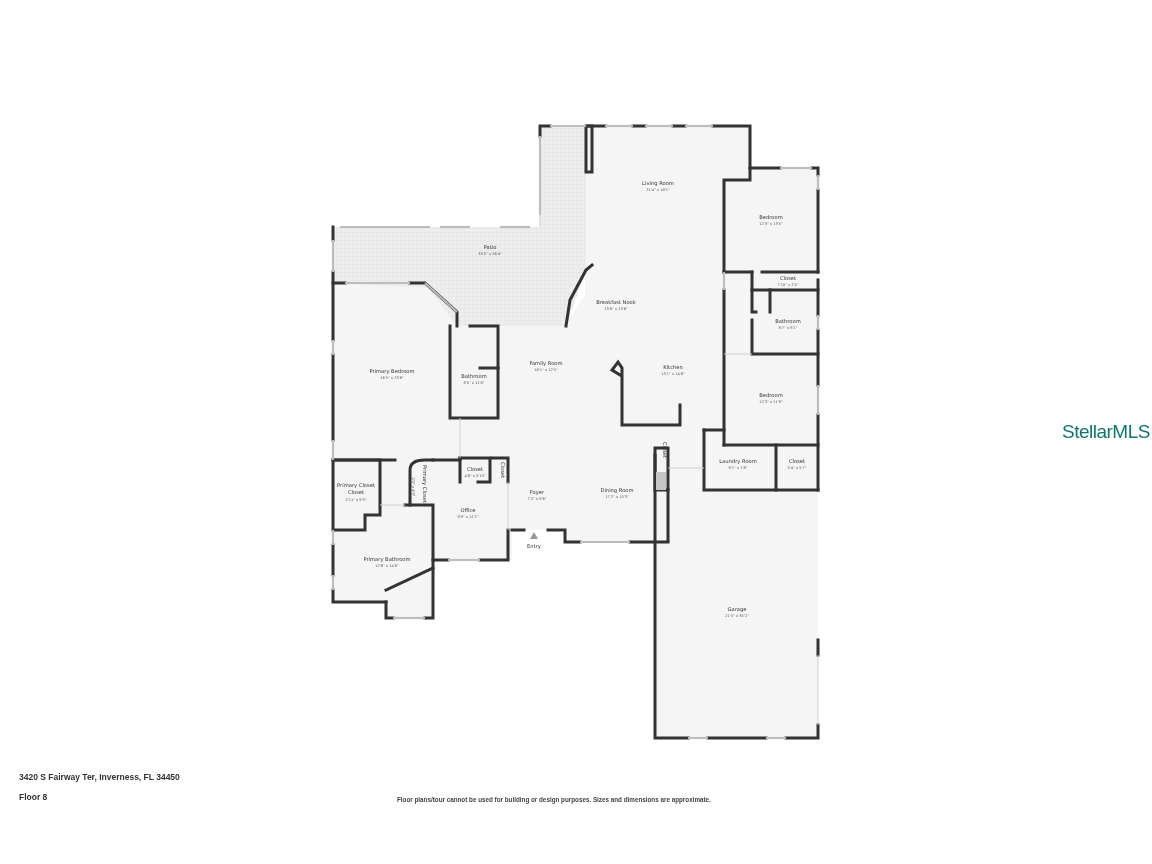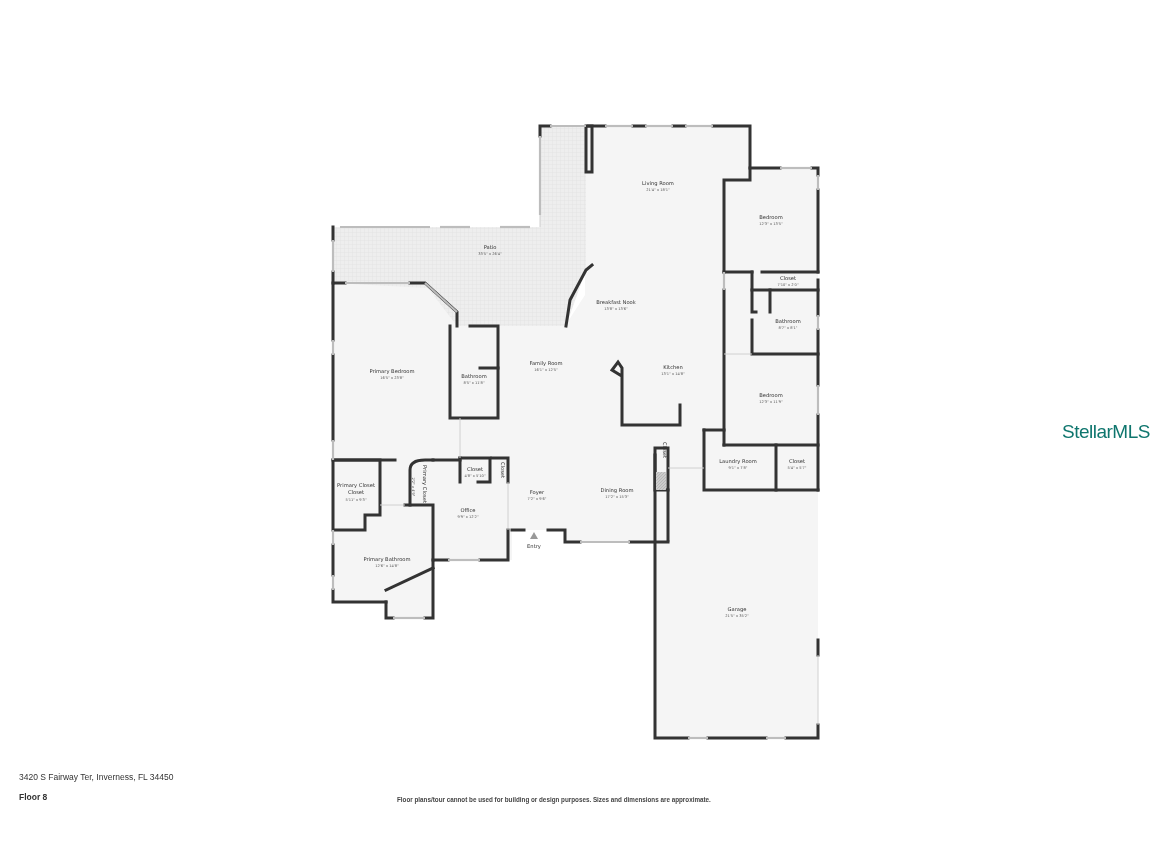--- a/index.html
+++ b/index.html
@@ -3,21 +3,21 @@
 <meta charset="utf-8">
 <style>
   html,body{margin:0;padding:0;background:#ffffff;}
   body{width:1152px;height:864px;position:relative;overflow:hidden;font-family:"Liberation Sans",sans-serif;}
   #plan{position:absolute;left:0;top:0;width:1152px;height:864px;}
   .room-label{font-family:"DejaVu Sans",sans-serif;font-size:5.2px;fill:#333;text-anchor:middle;}
   .room-dim{font-family:"DejaVu Sans",sans-serif;font-size:3.6px;fill:#555;text-anchor:middle;}
   .wall{stroke:#333333;stroke-width:3;fill:none;stroke-linecap:square;}
   .win{stroke:#bdbdbd;stroke-width:2.2;fill:none;}
   .thin{stroke:#d0d0d0;stroke-width:1;fill:none;}
-  .footer-address{position:absolute;left:19px;top:772px;font-size:8.5px;font-weight:normal;color:#333;}
+  .footer-address{position:absolute;left:19px;top:772px;font-size:8.5px;font-weight:bold;color:#333;}
   .footer-floor{position:absolute;left:19px;top:792px;font-size:8.5px;font-weight:bold;color:#333;}
   .footer-disclaimer{position:absolute;left:397px;top:796px;font-size:6.3px;font-weight:bold;color:#444;}
   .watermark{position:absolute;left:1062px;top:421px;font-size:19px;color:#0f766e;letter-spacing:-0.5px;}
 </style>
 </head>
 <body>
 
 <svg id="plan" viewBox="0 0 1152 864" xmlns="http://www.w3.org/2000/svg">
   <defs>
     <pattern id="patioPat" width="4" height="4" patternUnits="userSpaceOnUse">

